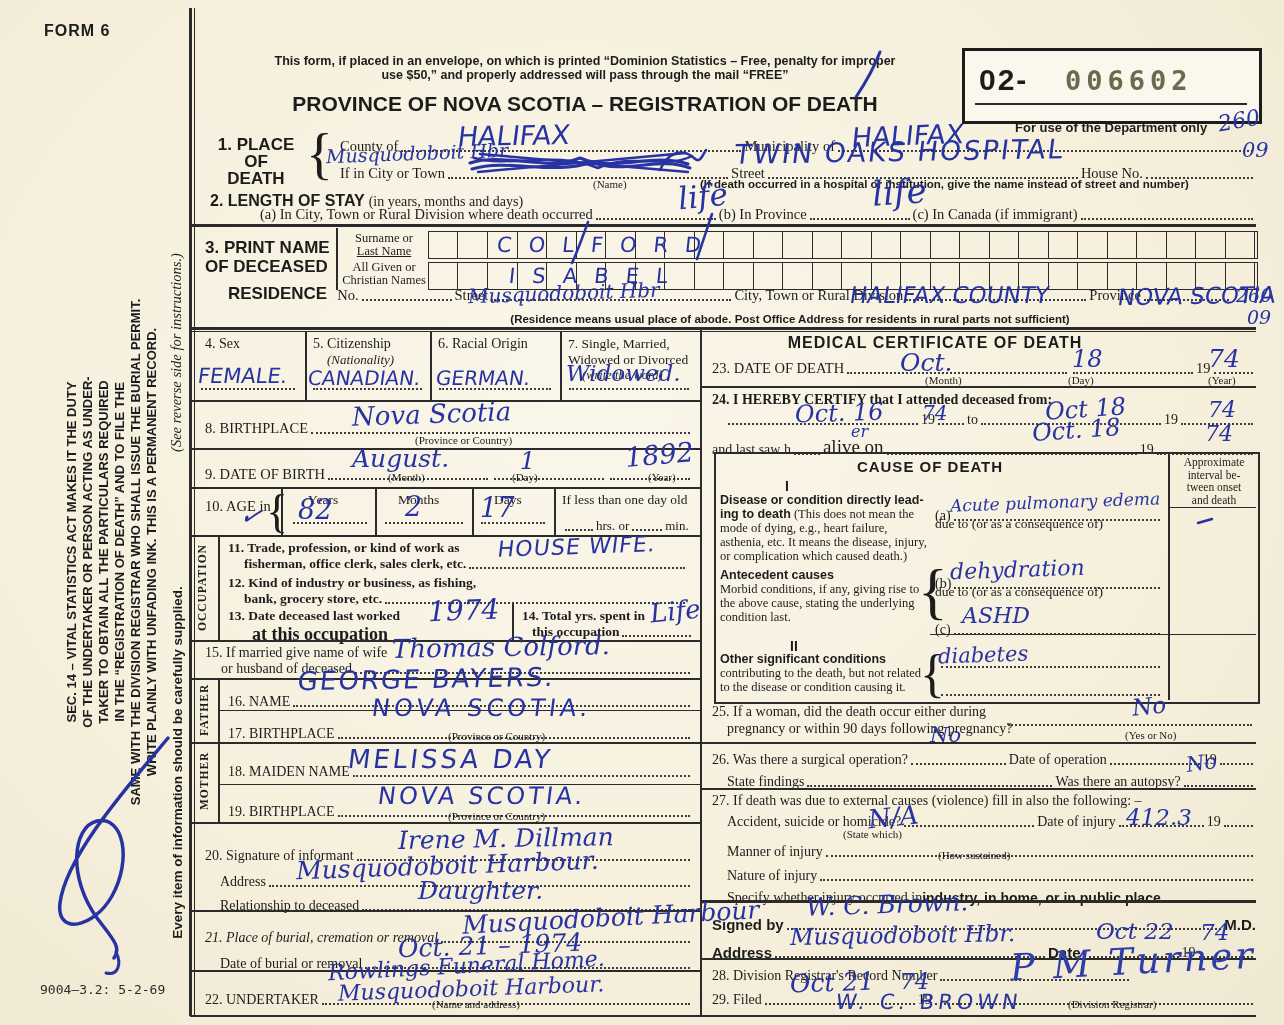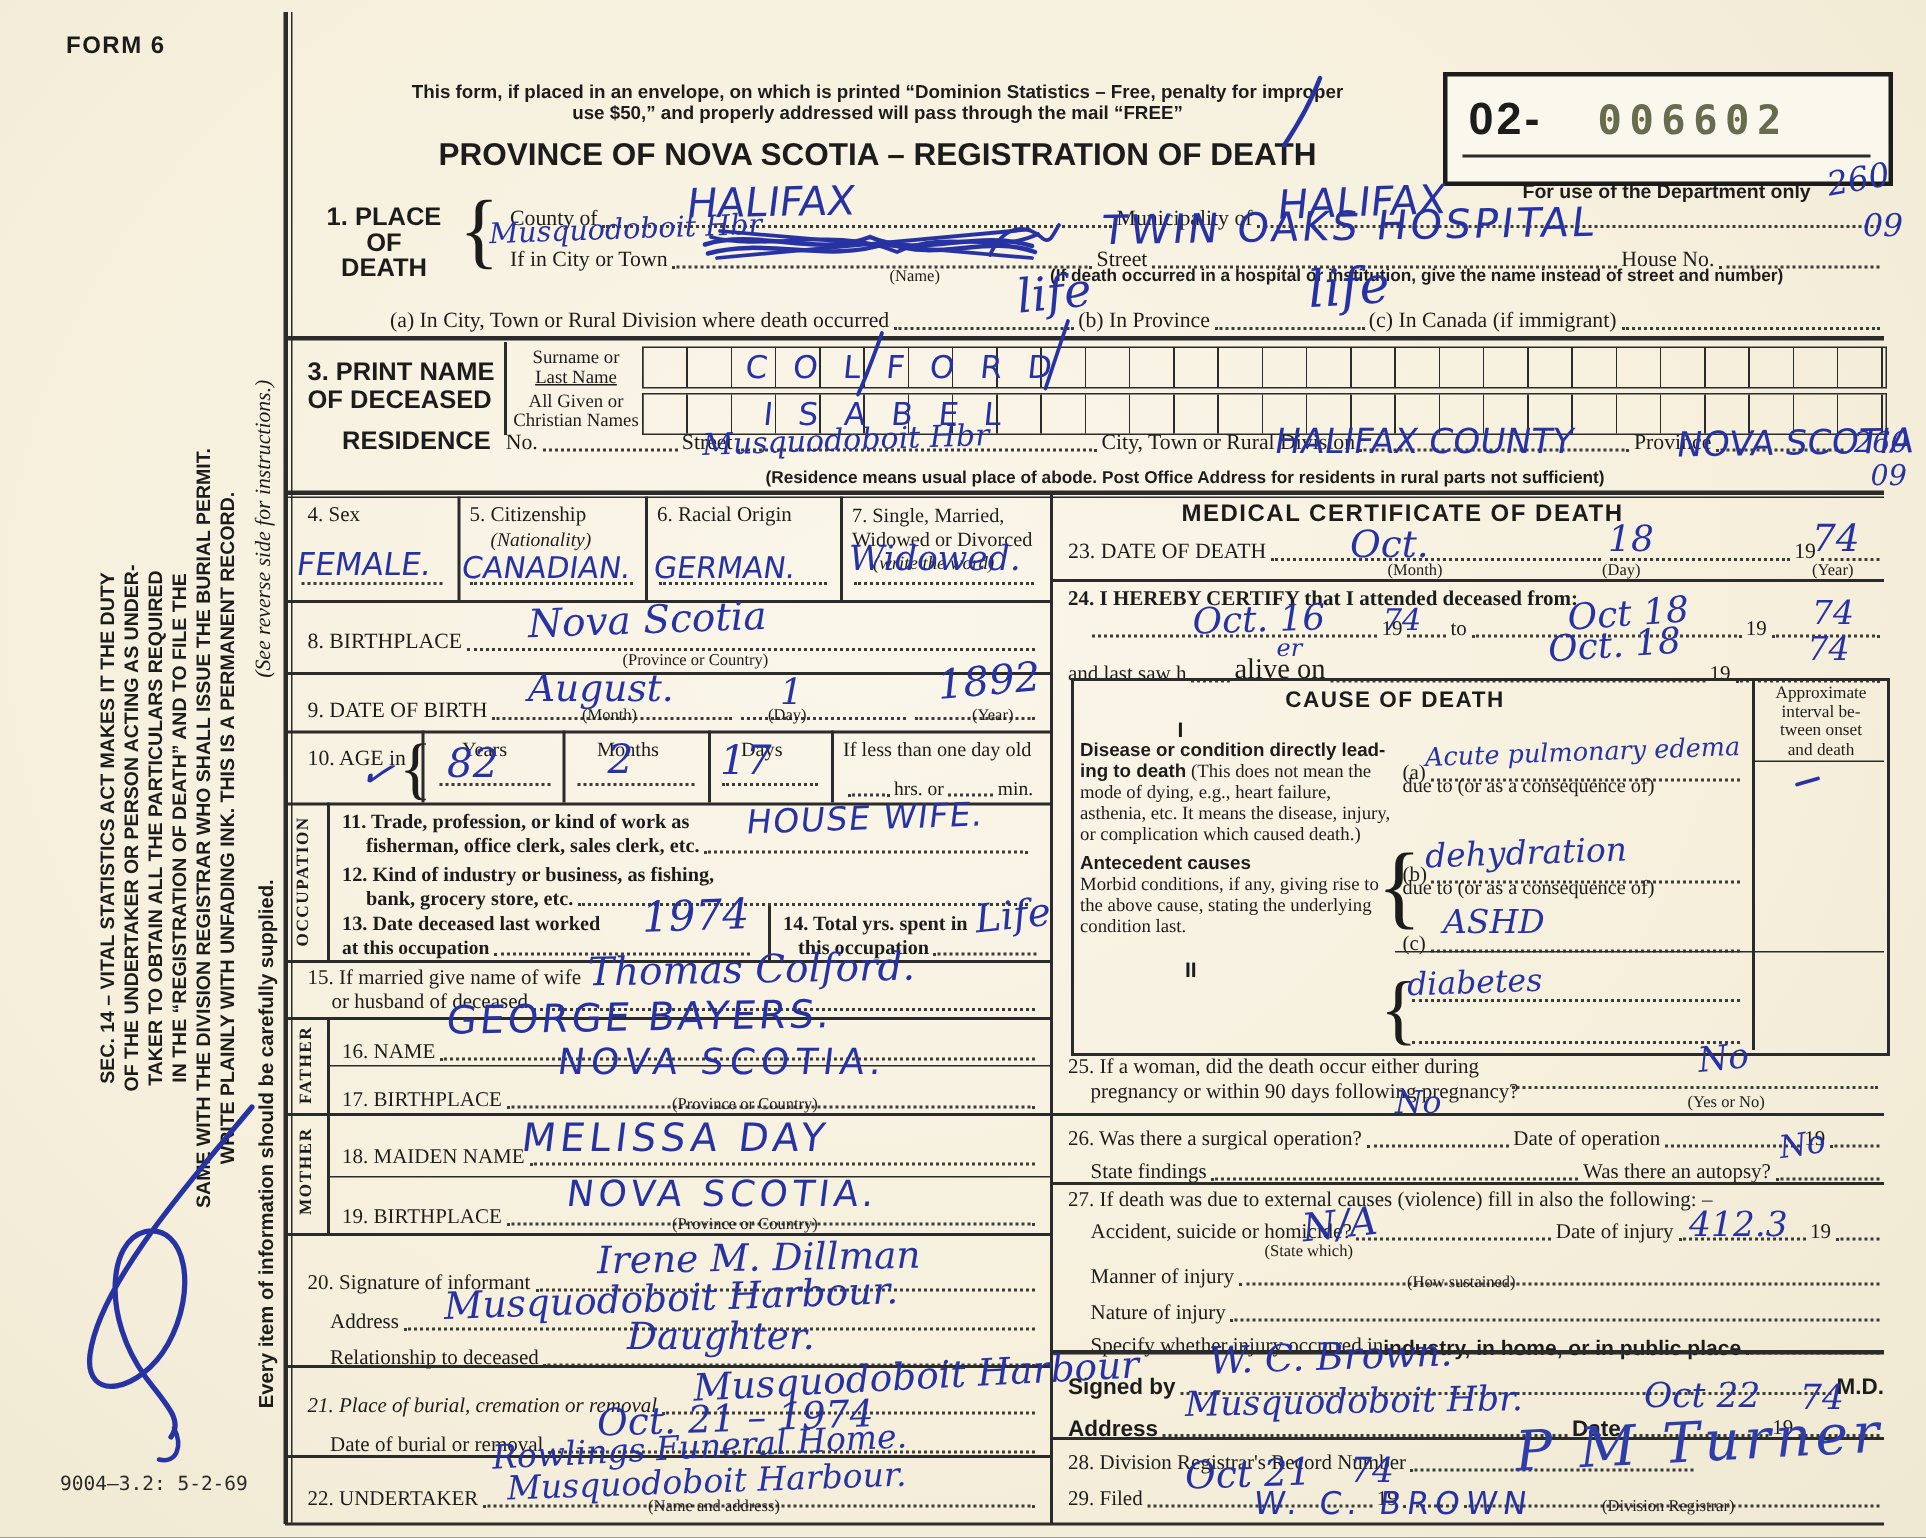--- a/index.html
+++ b/index.html
@@ -87,20 +87,24 @@
     <span class="ps" style="font-size:14.5px;">If in City or Town</span>
     <span class="dlw" style="width:280px;"></span>
     <span class="ps" style="font-size:14.5px;">Street</span>
     <span class="dlw" style="width:310px;"></span>
     <span class="ps" style="font-size:14.5px;">House No.</span>
     <span class="dl"></span>
   </div>
   <div class="abs ps cap" style="left:545px;top:178px;margin-left:48px;">(Name)</div>
   <div class="abs pb" style="left:700px;top:178px;font-size:11.5px;">(If death occurred in a hospital or institution, give the name instead of street and number)</div>
 
+  <div class="abs" style="left:210px;top:192px;">
+    <span class="pb" style="font-size:16px;">2. LENGTH OF STAY</span>
+    <span class="ps" style="font-size:14px;">(in years, months and days)</span>
+  </div>
   <div class="row" style="left:260px;top:206px;width:996px;">
     <span class="ps" style="font-size:14.5px;">(a) In City, Town or Rural Division where death occurred</span>
     <span class="dlw" style="width:120px;"></span>
     <span class="ps" style="font-size:14.5px;">(b) In Province</span>
     <span class="dlw" style="width:100px;"></span>
     <span class="ps" style="font-size:14.5px;">(c) In Canada (if immigrant)</span>
     <span class="dl"></span>
   </div>
 
   <div class="hl" style="left:190px;top:224px;width:1066px;height:2.5px;"></div>
@@ -228,21 +232,21 @@
   <div class="abs" style="left:228px;top:575px;">
     <div class="psb" style="font-size:13.5px;">12. Kind of industry or business, as fishing,</div>
     <div class="row" style="position:static;display:flex;width:460px;">
       <span class="psb" style="font-size:13.5px;margin-left:16px;">bank, grocery store, etc.</span>
       <span class="dl"></span>
     </div>
   </div>
   <div class="abs" style="left:228px;top:608px;">
     <div class="psb" style="font-size:13.5px;">13. Date deceased last worked</div>
     <div class="row" style="position:static;display:flex;width:275px;">
-      <span class="psb" style="font-size:13px;margin-left:0;">at this occupation</span>
+      <span class="psb" style="font-size:18px;margin-left:24px;">at this occupation</span>
       <span class="dl"></span>
     </div>
   </div>
   <div class="vl" style="left:512px;top:604px;width:1.5px;height:36px;"></div>
   <div class="abs" style="left:522px;top:608px;">
     <div class="psb" style="font-size:13.5px;">14. Total yrs. spent in</div>
     <div class="row" style="position:static;display:flex;width:172px;">
       <span class="psb" style="font-size:13.5px;margin-left:10px;">this occupation</span>
       <span class="dl"></span>
     </div>
@@ -377,20 +381,24 @@
     <span class="ps" style="font-size:14px;">(b)</span>
     <span class="dl"></span>
   </div>
   <div class="abs ps" style="left:935px;top:584px;font-size:13.5px;">due to (or as a consequence of)</div>
   <div class="row" style="left:935px;top:622px;width:228px;">
     <span class="ps" style="font-size:14px;">(c)</span>
     <span class="dl"></span>
   </div>
   <div class="hl" style="left:930px;top:634px;width:326px;height:1px;"></div>
   <div class="abs pb" style="left:790px;top:638px;font-size:14px;">II</div>
+  <div class="abs" style="left:720px;top:652px;width:208px;font-size:12.5px;line-height:14px;white-space:normal;font-family:'Liberation Serif',serif;color:#1c1c1c;">
+    <span class="pb" style="font-size:12.5px;">Other significant conditions</span><br>
+    <span>contributing to the death, but not related to the disease or condi­tion causing it.</span>
+  </div>
   <div class="brace" style="left:920px;top:648px;font-size:52px;color:#1c1c1c;">{</div>
   <div class="row" style="left:938px;top:664px;width:225px;">
       <span class="dl"></span>
     </div>
   <div class="row" style="left:938px;top:692px;width:225px;">
       <span class="dl"></span>
     </div>
 
   <div class="abs ps" style="left:712px;top:704px;font-size:14px;">25. If a woman, did the death occur either during</div>
   <div class="abs ps" style="left:727px;top:721px;font-size:14px;">pregnancy or within 90 days following pregnancy?</div>

